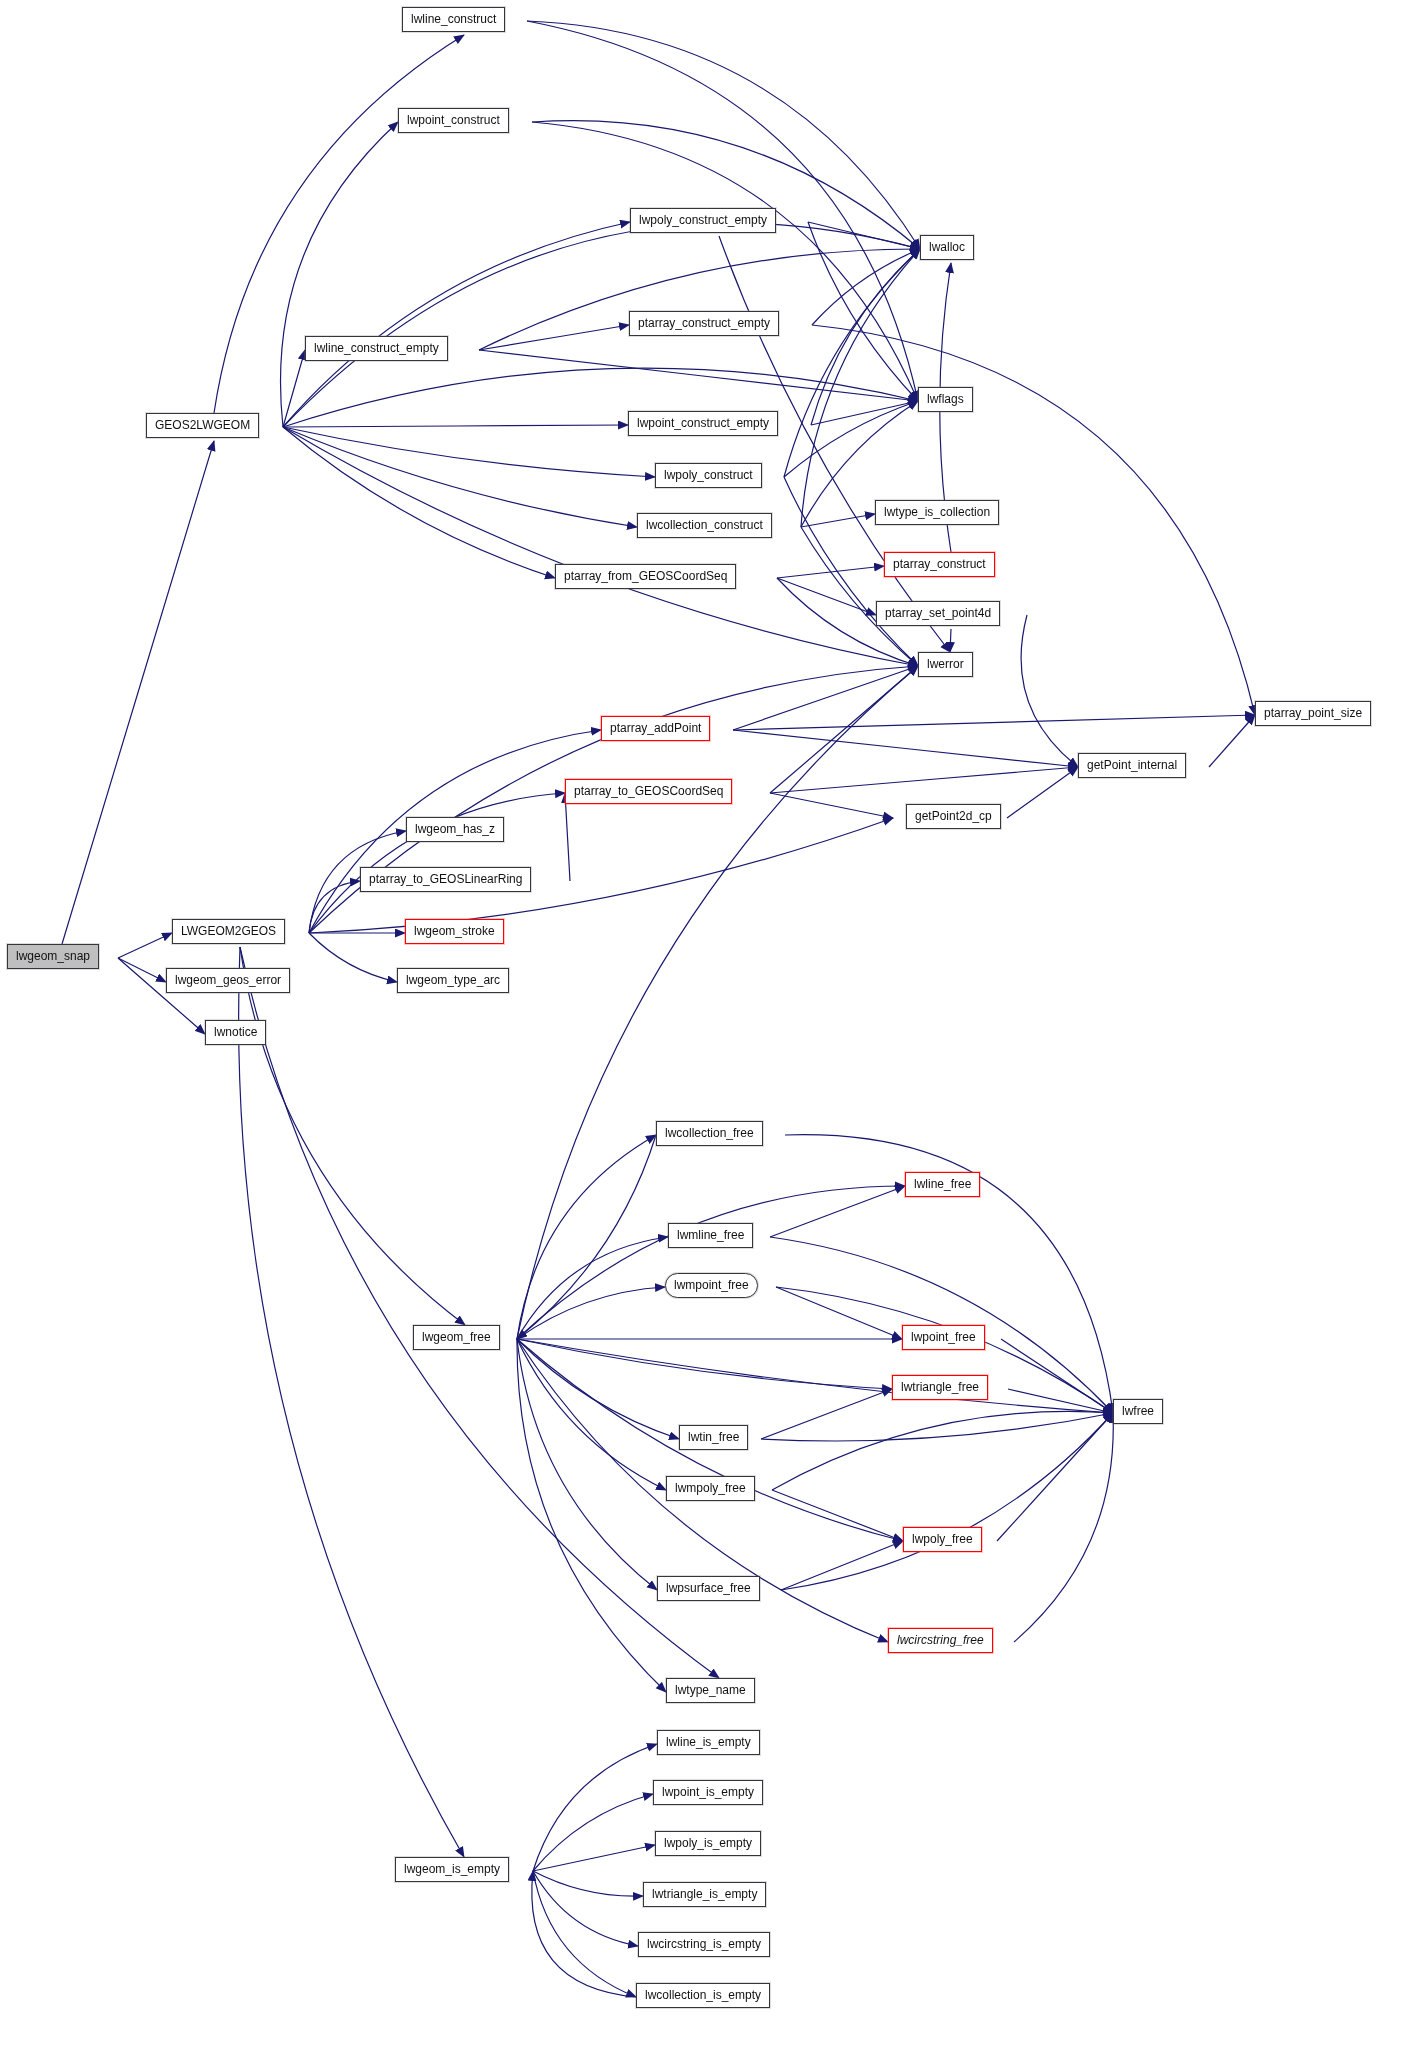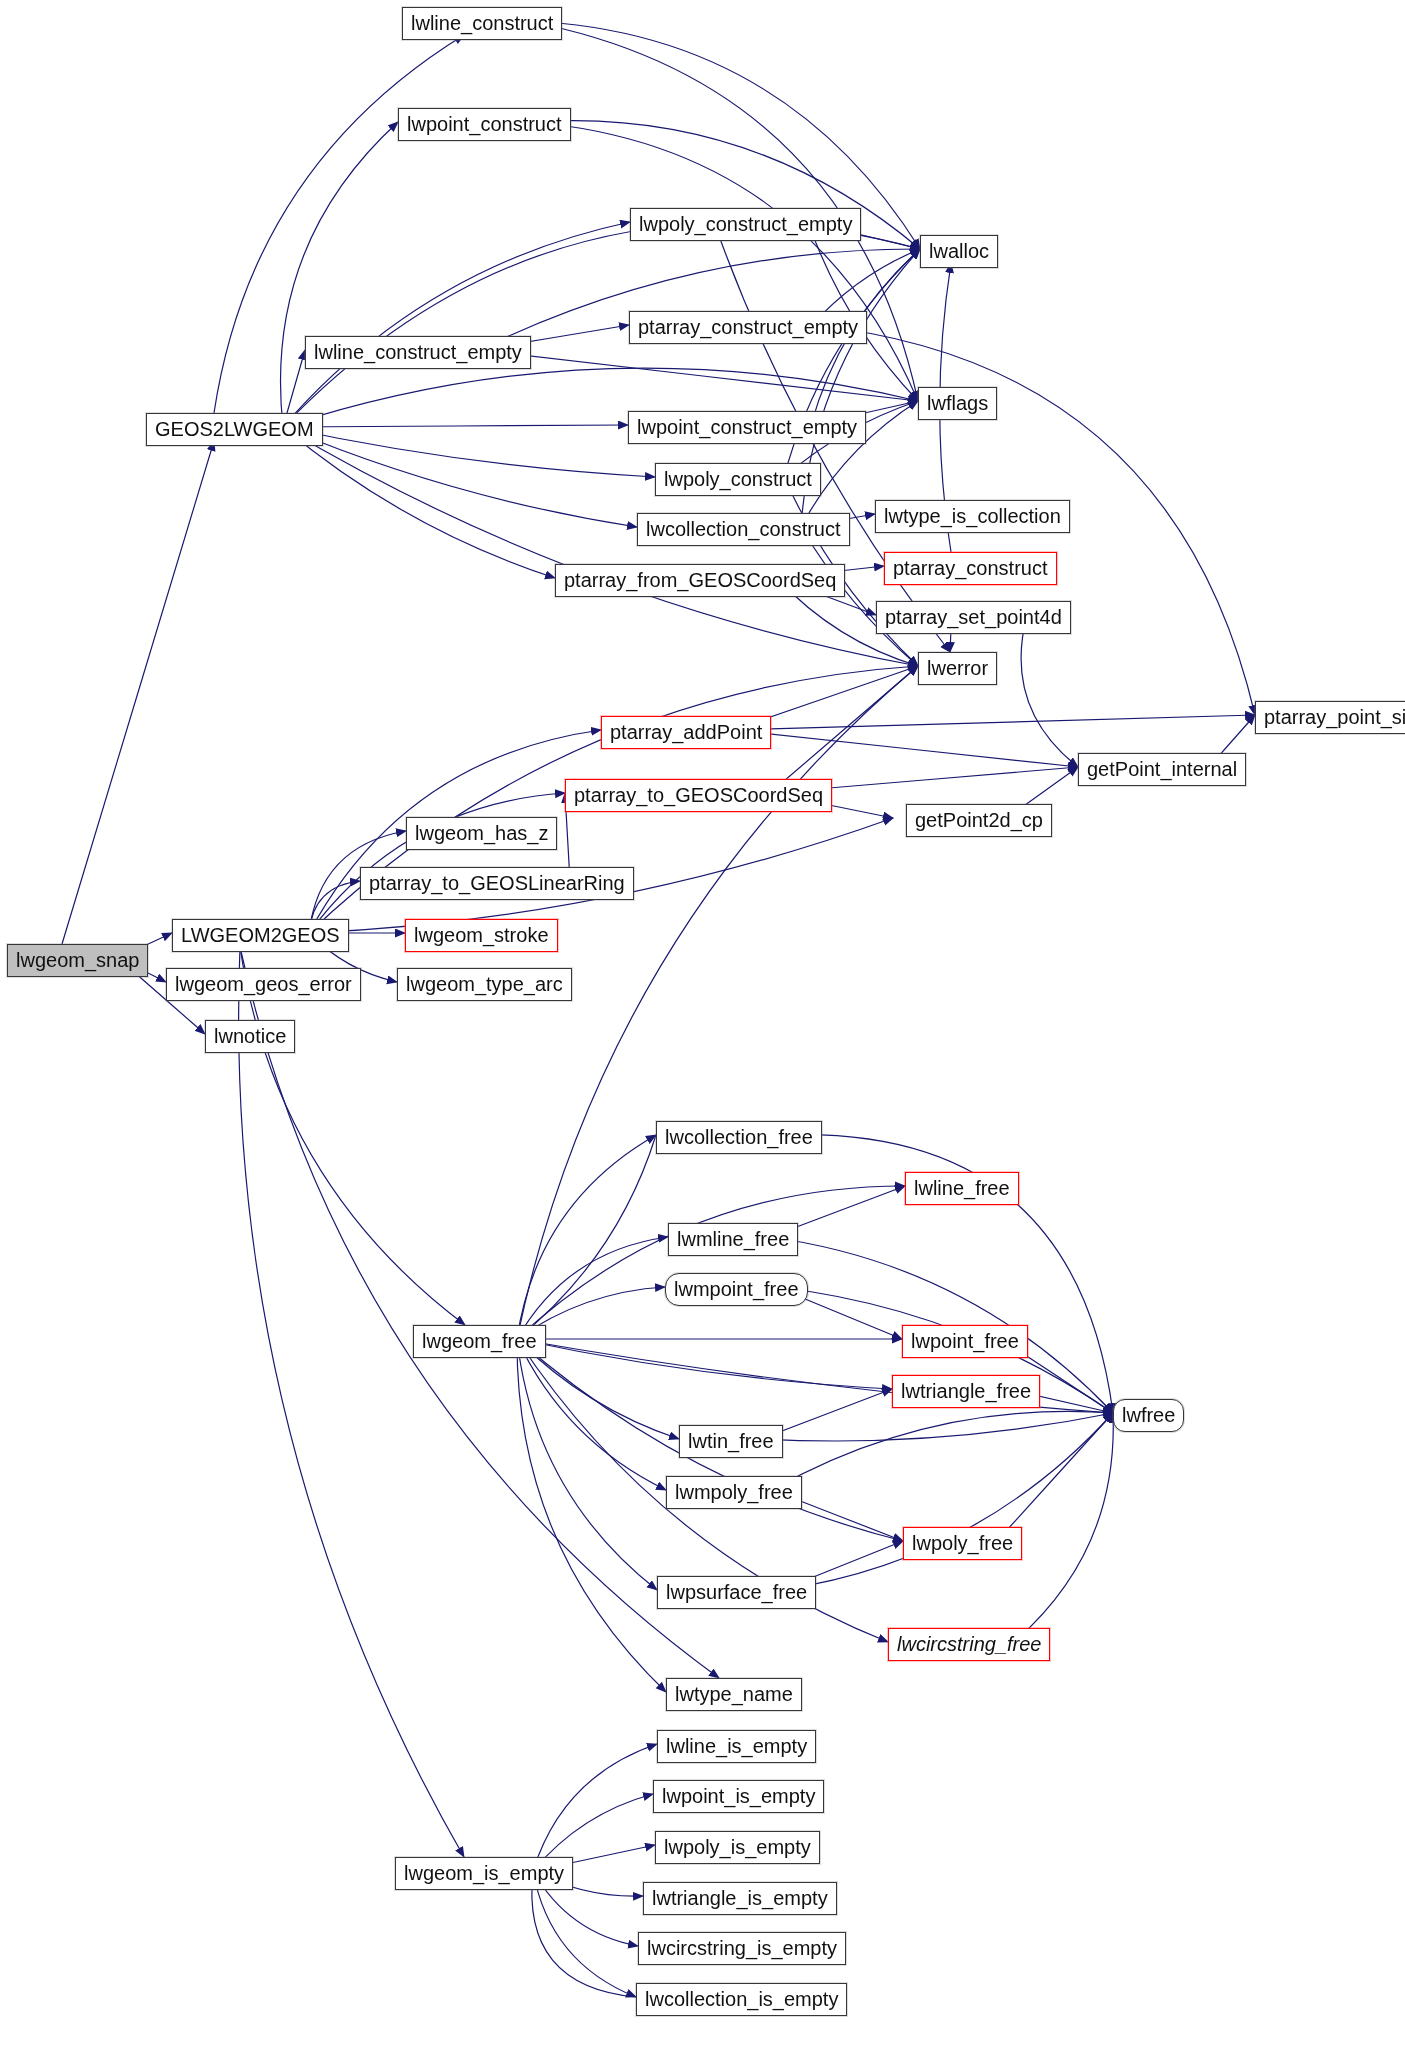--- a/index.html
+++ b/index.html
@@ -15,21 +15,21 @@
     position: absolute;
     left: 0; top: 0;
     width: 1405px; height: 2055px;
   }
   .node {
     position: absolute;
     background: #ffffff;
     border: 1px solid #35353a;
     box-shadow: 0 0 0 1px rgba(120,120,130,0.25);
     color: #111111;
-    font-size: 20px;
+    font-size: 12px;
     line-height: 1;
     padding: 5px 8px 6px 8px;
     white-space: nowrap;
     cursor: pointer;
   }
   .node.red { border: 1px solid #ff0000; box-shadow: 0 0 0 1px rgba(255,90,90,0.35); }
   .node.root { background: #bfbfbf; }
 </style>
 </head>
 <body>
@@ -179,21 +179,21 @@
     <div class="node" style="left: 668px; top: 1223px;">lwmline_free</div>
     <div class="node" style="left: 665px; top: 1273px; border-radius: 14px;">lwmpoint_free</div>
     <div class="node red" style="left: 902px; top: 1325px;">lwpoint_free</div>
     <div class="node red" style="left: 892px; top: 1375px;">lwtriangle_free</div>
     <div class="node" style="left: 679px; top: 1425px;">lwtin_free</div>
     <div class="node" style="left: 666px; top: 1476px;">lwmpoly_free</div>
     <div class="node red" style="left: 903px; top: 1527px;">lwpoly_free</div>
     <div class="node" style="left: 657px; top: 1576px;">lwpsurface_free</div>
     <div class="node red" style="left: 888px; top: 1628px; font-style: italic;">lwcircstring_free</div>
     <div class="node" style="left: 666px; top: 1678px;">lwtype_name</div>
-    <div class="node" style="left: 1113px; top: 1399px; border-radius: 12px;">lwfree</div>
+    <div class="node" style="left: 1113px; top: 1399px;">lwfree</div>
     <div class="node" style="left: 657px; top: 1730px;">lwline_is_empty</div>
     <div class="node" style="left: 395px; top: 1857px;">lwgeom_is_empty</div>
     <div class="node" style="left: 653px; top: 1780px;">lwpoint_is_empty</div>
     <div class="node" style="left: 655px; top: 1831px;">lwpoly_is_empty</div>
     <div class="node" style="left: 643px; top: 1882px;">lwtriangle_is_empty</div>
     <div class="node" style="left: 638px; top: 1932px;">lwcircstring_is_empty</div>
     <div class="node" style="left: 636px; top: 1983px;">lwcollection_is_empty</div>
   </div>
 
 </body></html>

